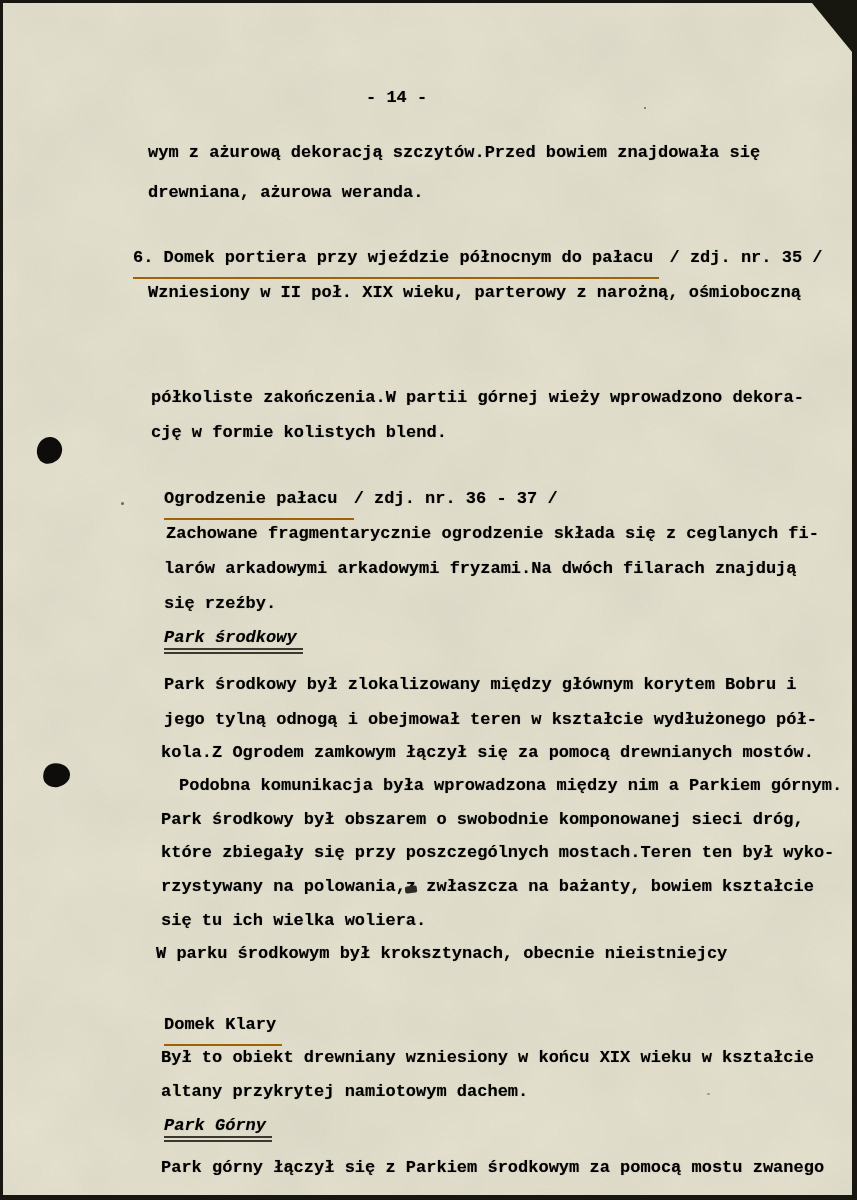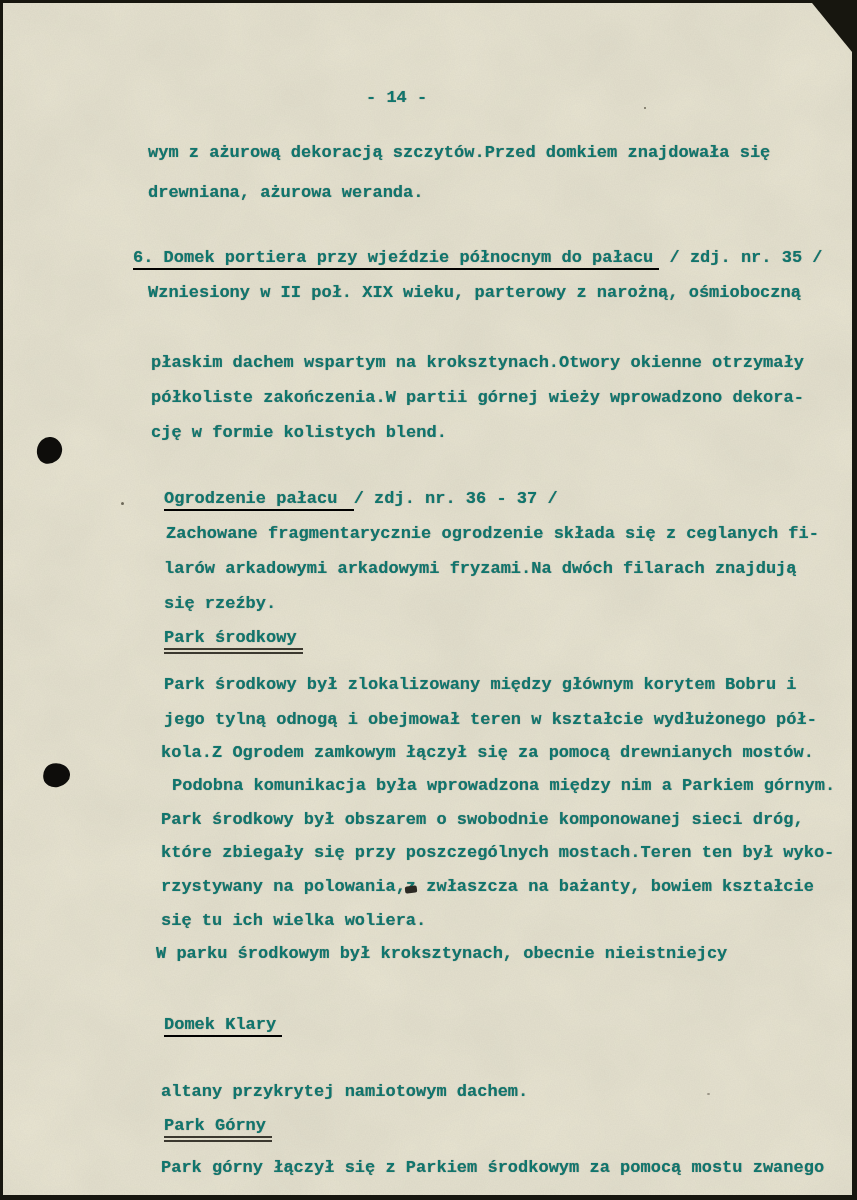--- a/index.html
+++ b/index.html
@@ -16,26 +16,26 @@
     background:#e9e5d2;
     clip-path:polygon(0 0,809px 0,100% 49px,100% 100%,0 100%);
   }
   .texture{position:absolute;inset:0;width:100%;height:100%;pointer-events:none;}
   .line{
     position:absolute;
     white-space:pre;
     font-size:17px;
     line-height:22px;
     font-weight:700;
-    color:#0f766e;
+    color:#000000;
     text-shadow:0 0 1px rgba(53,51,44,.55);
     letter-spacing:0;
   }
-  .u{border-bottom:2px solid #000000;padding-bottom:1px;padding-right:6px;}
-  .uu{border-bottom:6px double #3b382f;padding-bottom:1px;padding-right:6px;}
+  .u{border-bottom:2px solid #a16207;padding-bottom:10px;padding-right:6px;}
+  .uu{border-bottom:6px double #3b382f;padding-bottom:1px;padding-right:6px;font-style:italic;}
   .struck{position:relative;}
   .struck::after{
     content:"";position:absolute;left:-1px;right:-1px;top:45%;
     height:7px;background:#2c2a24;transform:rotate(-6deg);border-radius:2px;
   }
   .ink-blot{position:absolute;background:#0e0d0b;}
   .blot1{left:34px;top:434px;width:25px;height:27px;border-radius:48% 52% 57% 43%/52% 46% 54% 48%;transform:rotate(8deg);}
   .blot2{left:40px;top:760px;width:27px;height:24px;border-radius:44% 56% 52% 48%/55% 52% 48% 45%;transform:rotate(-10deg);}
   .speck{position:absolute;background:#4f4a3b;border-radius:50%;opacity:.8;}
   .s1{left:118px;top:499px;width:3px;height:3px;}
@@ -57,46 +57,46 @@
       <filter id="grain">
         <feTurbulence type="fractalNoise" baseFrequency="0.8" numOctaves="2" seed="3" result="g"></feTurbulence>
         <feColorMatrix in="g" type="matrix" values="0 0 0 0 0.30  0 0 0 0 0.29  0 0 0 0 0.25  0.10 0 0 0 0"></feColorMatrix>
       </filter>
       <rect width="100%" height="100%" filter="url(#blotch)"></rect>
       <rect width="100%" height="100%" filter="url(#grain)"></rect>
     </svg>
 
     <div class="line" style="top:84px;left:363px">- 14 -</div>
 
-    <div class="line" style="top:139px;left:145px">wym z ażurową dekoracją szczytów.Przed domkiem znajdowała się</div>
+    <div class="line" style="top:139px;left:145px">wym z ażurową dekoracją szczytów.Przed bowiem znajdowała się</div>
     <div class="line" style="top:179px;left:145px">drewniana, ażurowa weranda.</div>
 
     <div class="line" style="top:244px;left:130px"><span class="u">6. Domek portiera przy wjeździe północnym do pałacu</span><span> / zdj. nr. 35 /</span></div>
     <div class="line" style="top:279px;left:145px">Wzniesiony w II poł. XIX wieku, parterowy z narożną, ośmioboczną</div>
-    <div class="line" style="top:349px;left:148px">płaskim dachem wspartym na kroksztynach.Otwory okienne otrzymały</div>
     <div class="line" style="top:384px;left:148px">półkoliste zakończenia.W partii górnej wieży wprowadzono dekora-</div>
     <div class="line" style="top:419px;left:148px">cję w formie kolistych blend.</div>
 
     <div class="line" style="top:485px;left:161px"><span class="u">Ogrodzenie pałacu </span><span>/ zdj. nr. 36 - 37 /</span></div>
     <div class="line" style="top:520px;left:163px">Zachowane fragmentarycznie ogrodzenie składa się z ceglanych fi-</div>
     <div class="line" style="top:555px;left:161px">larów arkadowymi arkadowymi fryzami.Na dwóch filarach znajdują</div>
     <div class="line" style="top:590px;left:161px">się rzeźby.</div>
 
     <div class="line" style="top:624px;left:161px"><span class="uu">Park środkowy</span></div>
     <div class="line" style="top:671px;left:161px">Park środkowy był zlokalizowany między głównym korytem Bobru i</div>
     <div class="line" style="top:706px;left:161px">jego tylną odnogą i obejmował teren w kształcie wydłużonego pół-</div>
     <div class="line" style="top:739px;left:158px">kola.Z Ogrodem zamkowym łączył się za pomocą drewnianych mostów.</div>
-    <div class="line" style="top:772px;left:169px">Podobna komunikacja była wprowadzona między nim a Parkiem górnym.</div>
+    <div class="line" style="top:772px;left:176px">Podobna komunikacja była wprowadzona między nim a Parkiem górnym.</div>
     <div class="line" style="top:806px;left:158px">Park środkowy był obszarem o swobodnie komponowanej sieci dróg,</div>
     <div class="line" style="top:839px;left:158px">które zbiegały się przy poszczególnych mostach.Teren ten był wyko-</div>
     <div class="line" style="top:873px;left:158px"><span>rzystywany na polowania,</span><span class="struck">z</span><span> zwłaszcza na bażanty, bowiem kształcie</span></div>
     <div class="line" style="top:907px;left:158px">się tu ich wielka woliera.</div>
     <div class="line" style="top:940px;left:153px">W parku środkowym był kroksztynach, obecnie nieistniejcy</div>
 
     <div class="line" style="top:1011px;left:161px"><span class="u">Domek Klary</span></div>
+    <div class="line" style="top:1044px;left:158px">Był to obiekt drewniany wzniesiony w końcu XIX wieku w kształcie</div>
     <div class="line" style="top:1078px;left:158px">altany przykrytej namiotowym dachem.</div>
 
     <div class="line" style="top:1112px;left:161px"><span class="uu">Park Górny</span></div>
     <div class="line" style="top:1154px;left:158px">Park górny łączył się z Parkiem środkowym za pomocą mostu zwanego</div>
 
     <div class="ink-blot blot1"></div>
     <div class="ink-blot blot2"></div>
     <div class="speck s1"></div>
     <div class="speck s2"></div>
     <div class="speck s3"></div>

